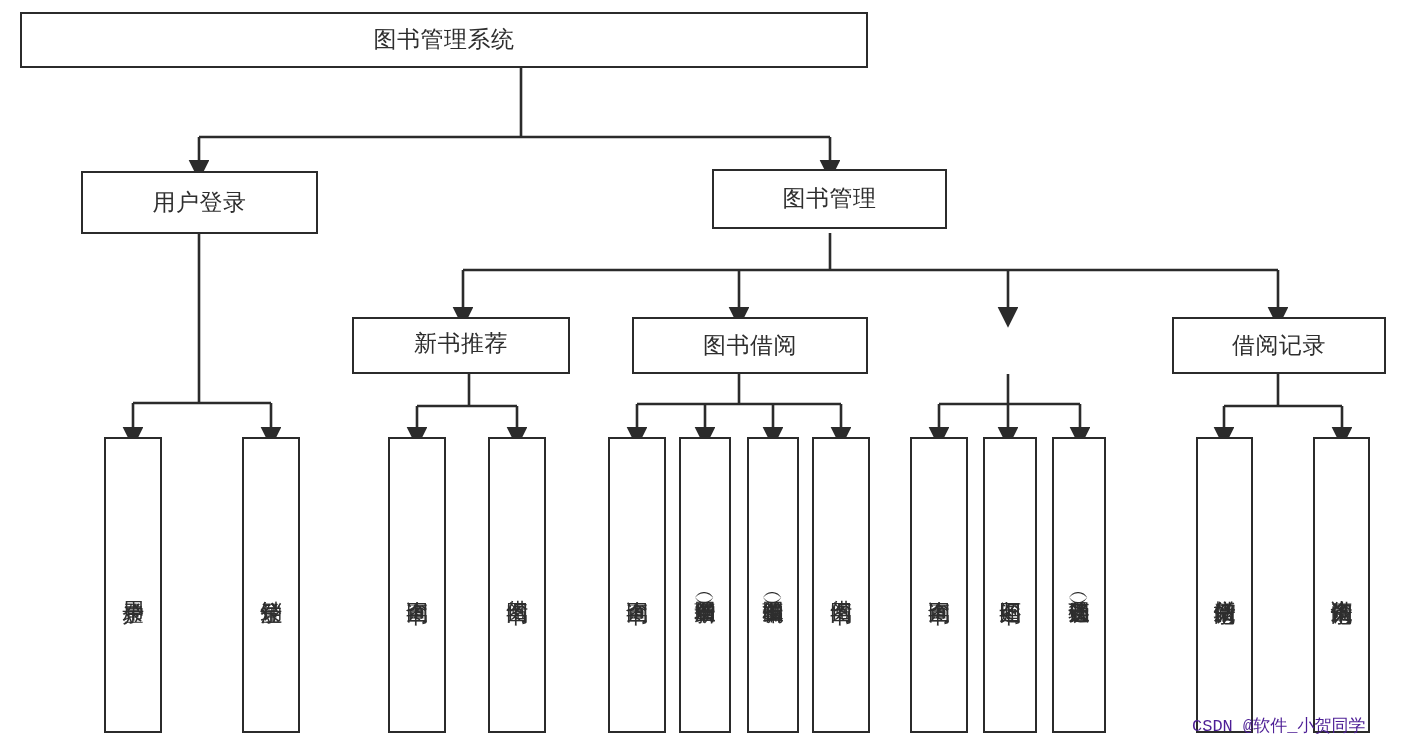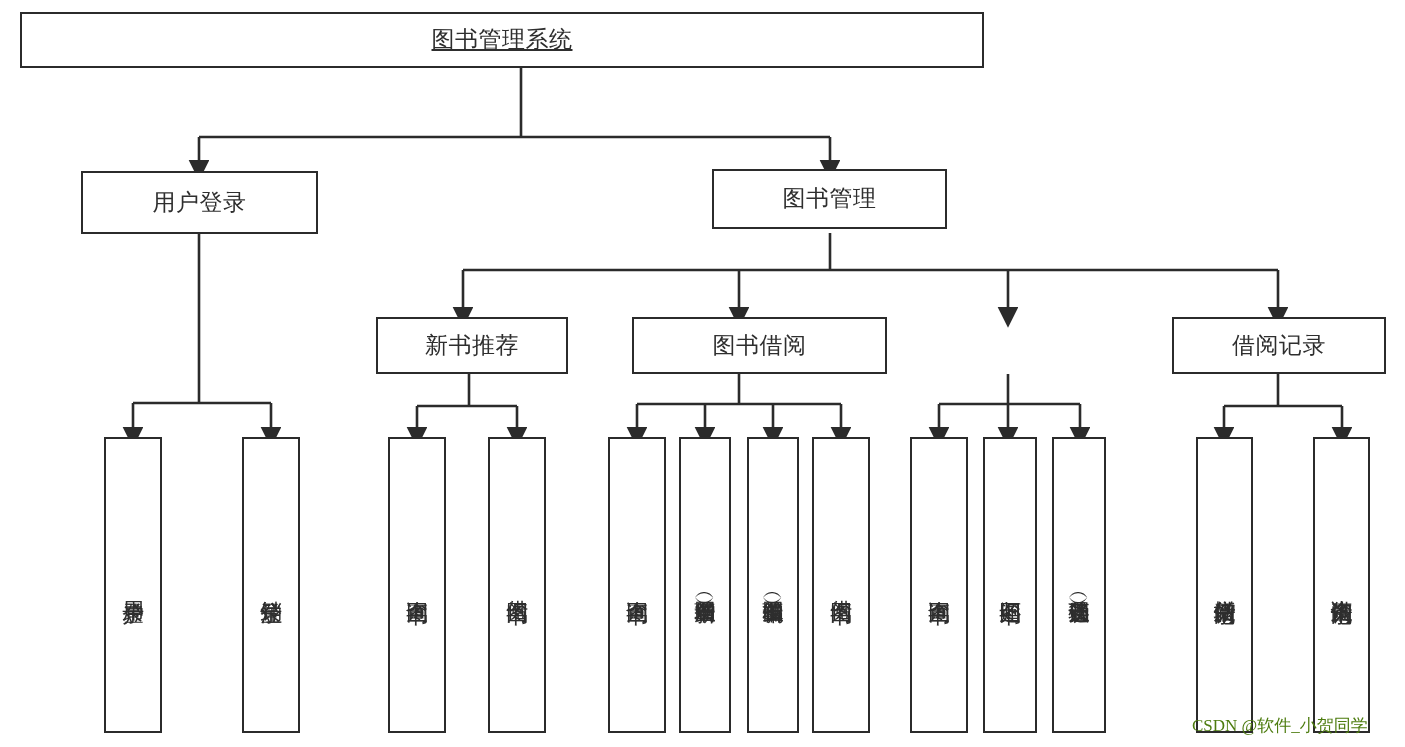--- a/index.html
+++ b/index.html
@@ -56,24 +56,24 @@
   .node .lbl {
     display: block;
     white-space: pre-line;
     text-align: center;
   }
   #watermark {
     position: absolute;
     left: 1192px;
     top: 714px;
     font-size: 17px;
-    color: #4d7c0f;
+    color: #4c1d95;
     white-space: nowrap;
     z-index: 5;
-    font-family: Liberation Serif, serif;
+    font-family: Liberation Mono, monospace;
   }
 </style>
 </head>
 <body>
 
 <div id="canvas">
 
   <svg id="edges" viewBox="0 0 1405 747" width="1405" height="747" xmlns="http://www.w3.org/2000/svg">
     <defs>
       <marker id="arrow" markerWidth="9" markerHeight="9" refX="1.2" refY="4" orient="auto" markerUnits="strokeWidth">
@@ -117,35 +117,35 @@
       <path d="M1008,404 L1008,430" marker-end="url(#arrow)"></path>
       <path d="M1080,404 L1080,430" marker-end="url(#arrow)"></path>
 
       <path d="M1278,374 L1278,406"></path>
       <path d="M1224,406 L1342,406"></path>
       <path d="M1224,406 L1224,430" marker-end="url(#arrow)"></path>
       <path d="M1342,406 L1342,430" marker-end="url(#arrow)"></path>
     </g>
   </svg>
 
-  <div class="node h" style="left:20px; top:12px; width:964px; height:56px;text-decoration:underline;">
+  <div class="node h" style="left:20px; top:12px; width:848px; height:56px;">
     <span class="lbl">图书管理系统</span>
   </div>
 
   <div class="node h" style="left:81px; top:171px; width:237px; height:63px;">
     <span class="lbl">用户登录</span>
   </div>
   <div class="node h" style="left:712px; top:169px; width:235px; height:60px;">
     <span class="lbl">图书管理</span>
   </div>
 
-  <div class="node h" style="left:376px; top:317px; width:192px; height:57px;">
+  <div class="node h" style="left:352px; top:317px; width:218px; height:57px;font-family:Liberation Mono, monospace;">
     <span class="lbl">新书推荐</span>
   </div>
-  <div class="node h" style="left:632px; top:317px; width:255px; height:57px;">
+  <div class="node h" style="left:632px; top:317px; width:236px; height:57px;">
     <span class="lbl">图书借阅</span>
   </div>
   <div class="node h" style="left:1172px; top:317px; width:214px; height:57px;">
     <span class="lbl">借阅记录</span>
   </div>
 
   <div class="node v" style="left:104px; top:437px; width:58px; height:296px;">
     <span class="lbl">用户登录</span>
   </div>
   <div class="node v" style="left:242px; top:437px; width:58px; height:296px;">

